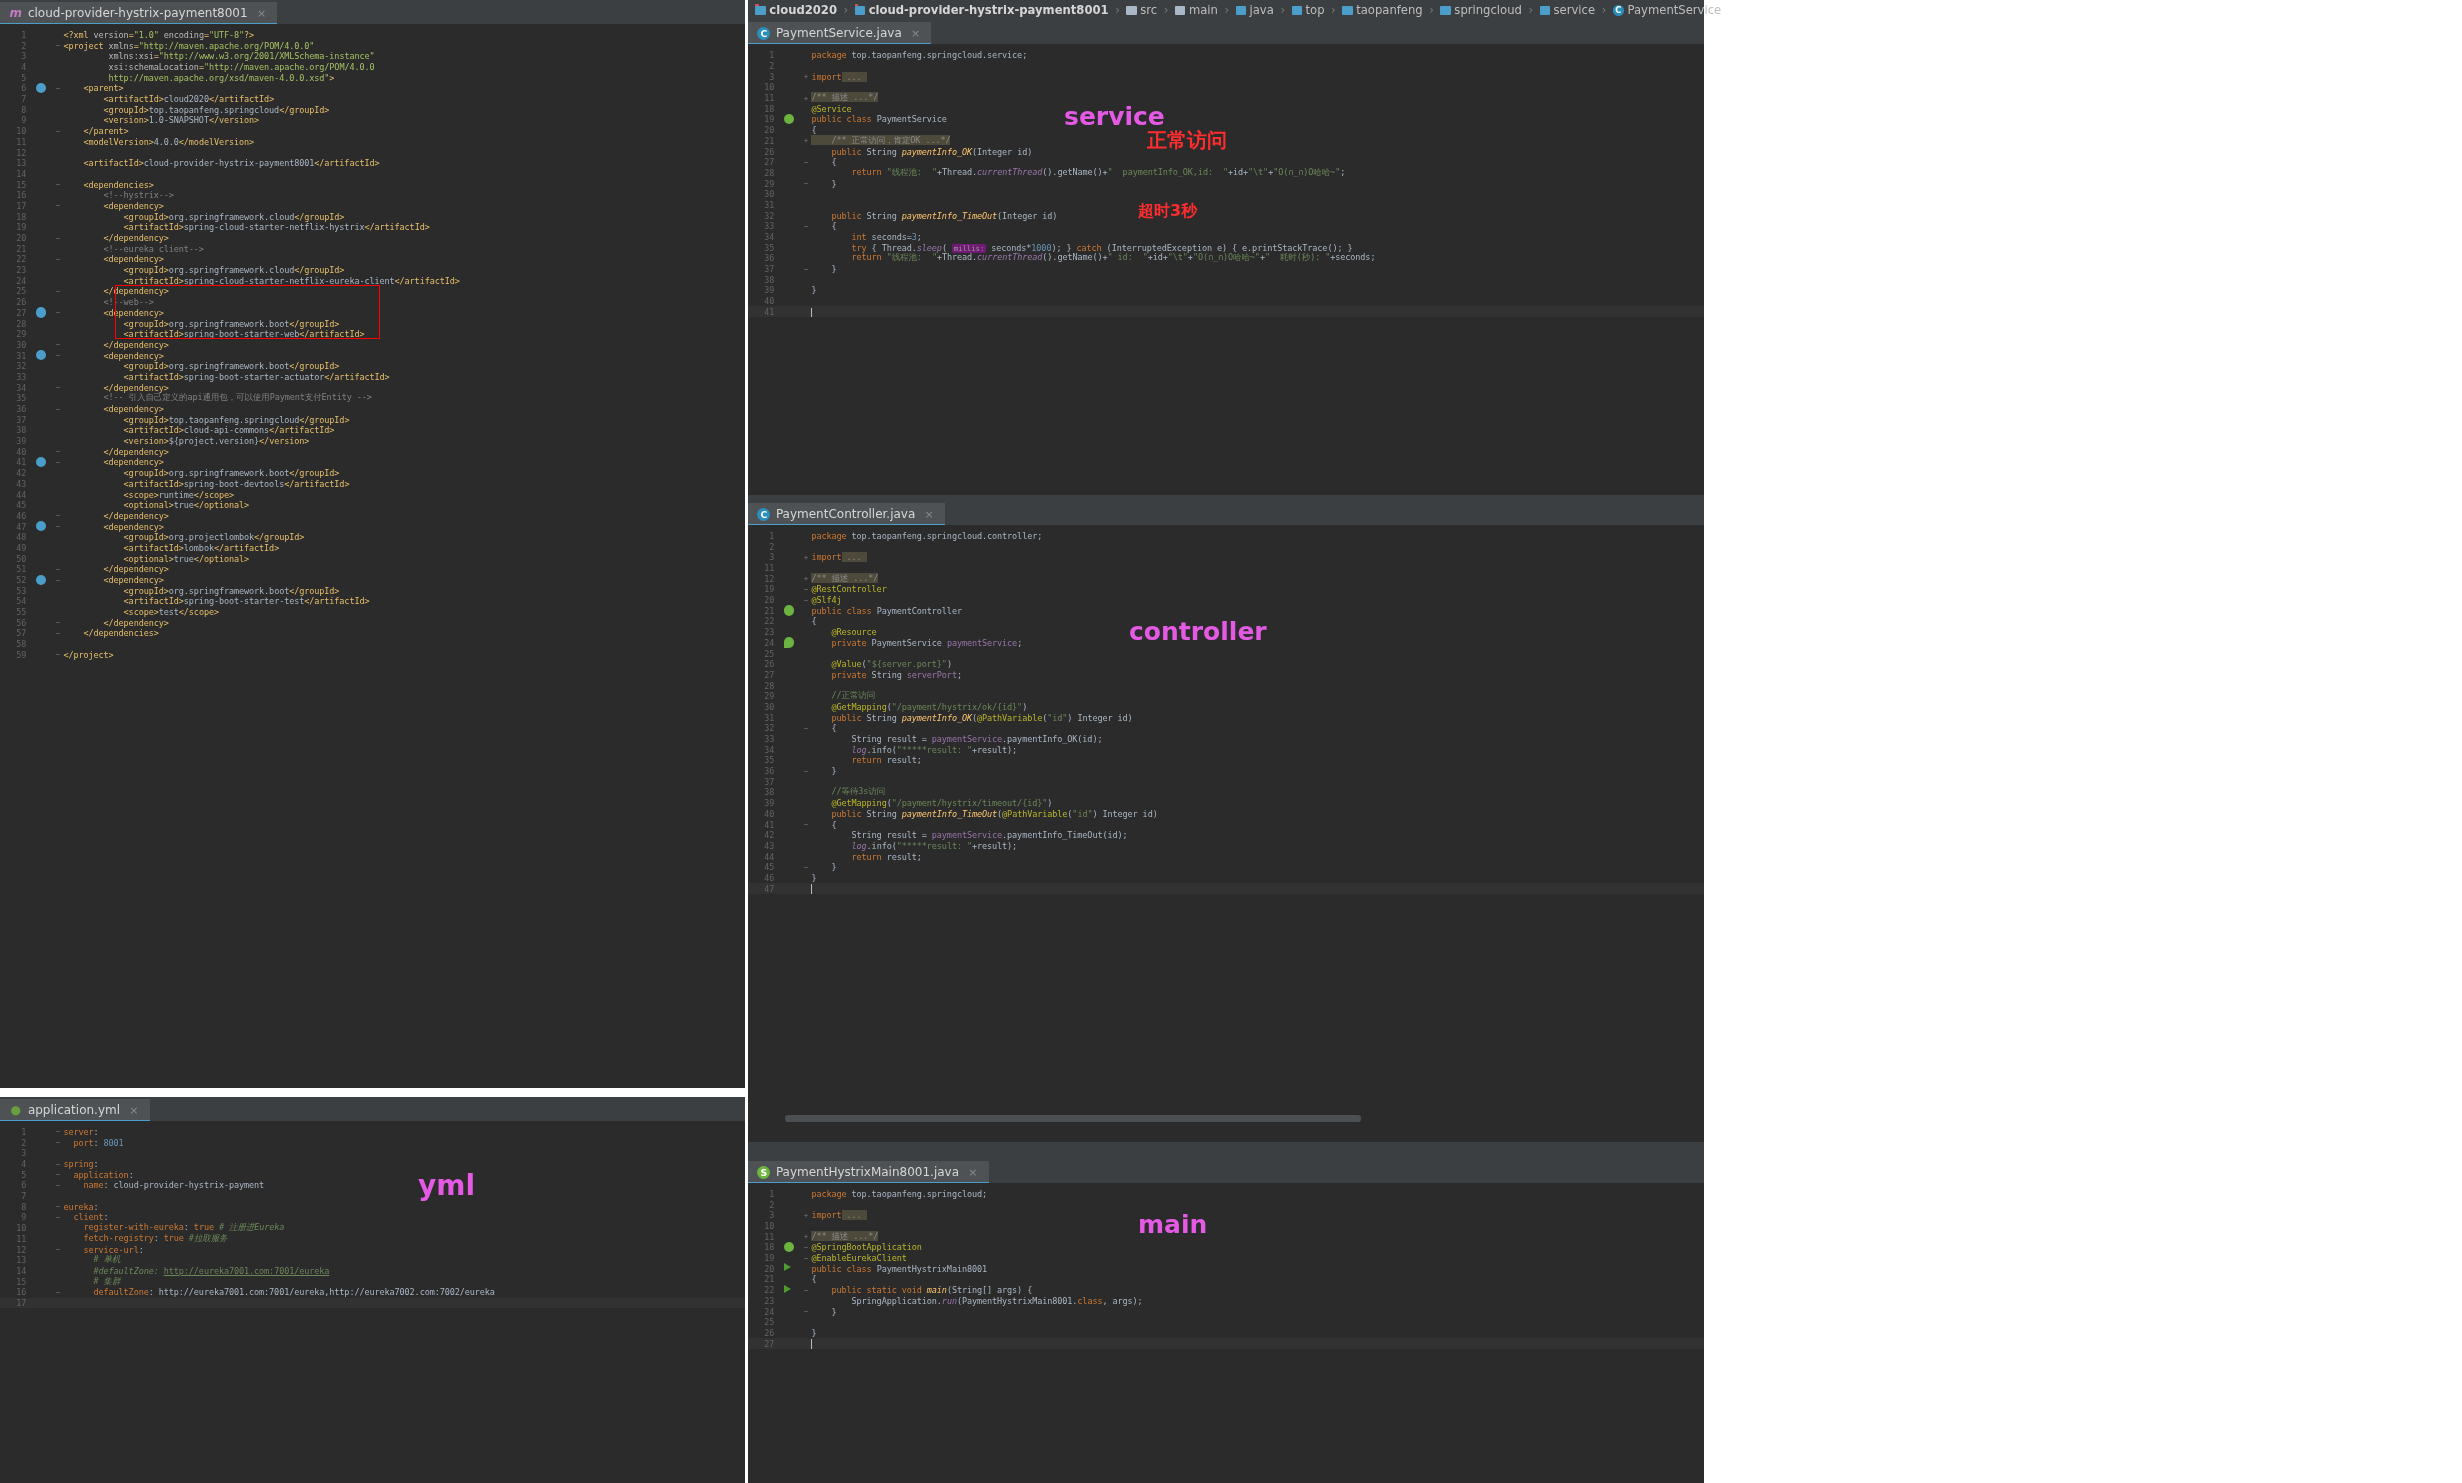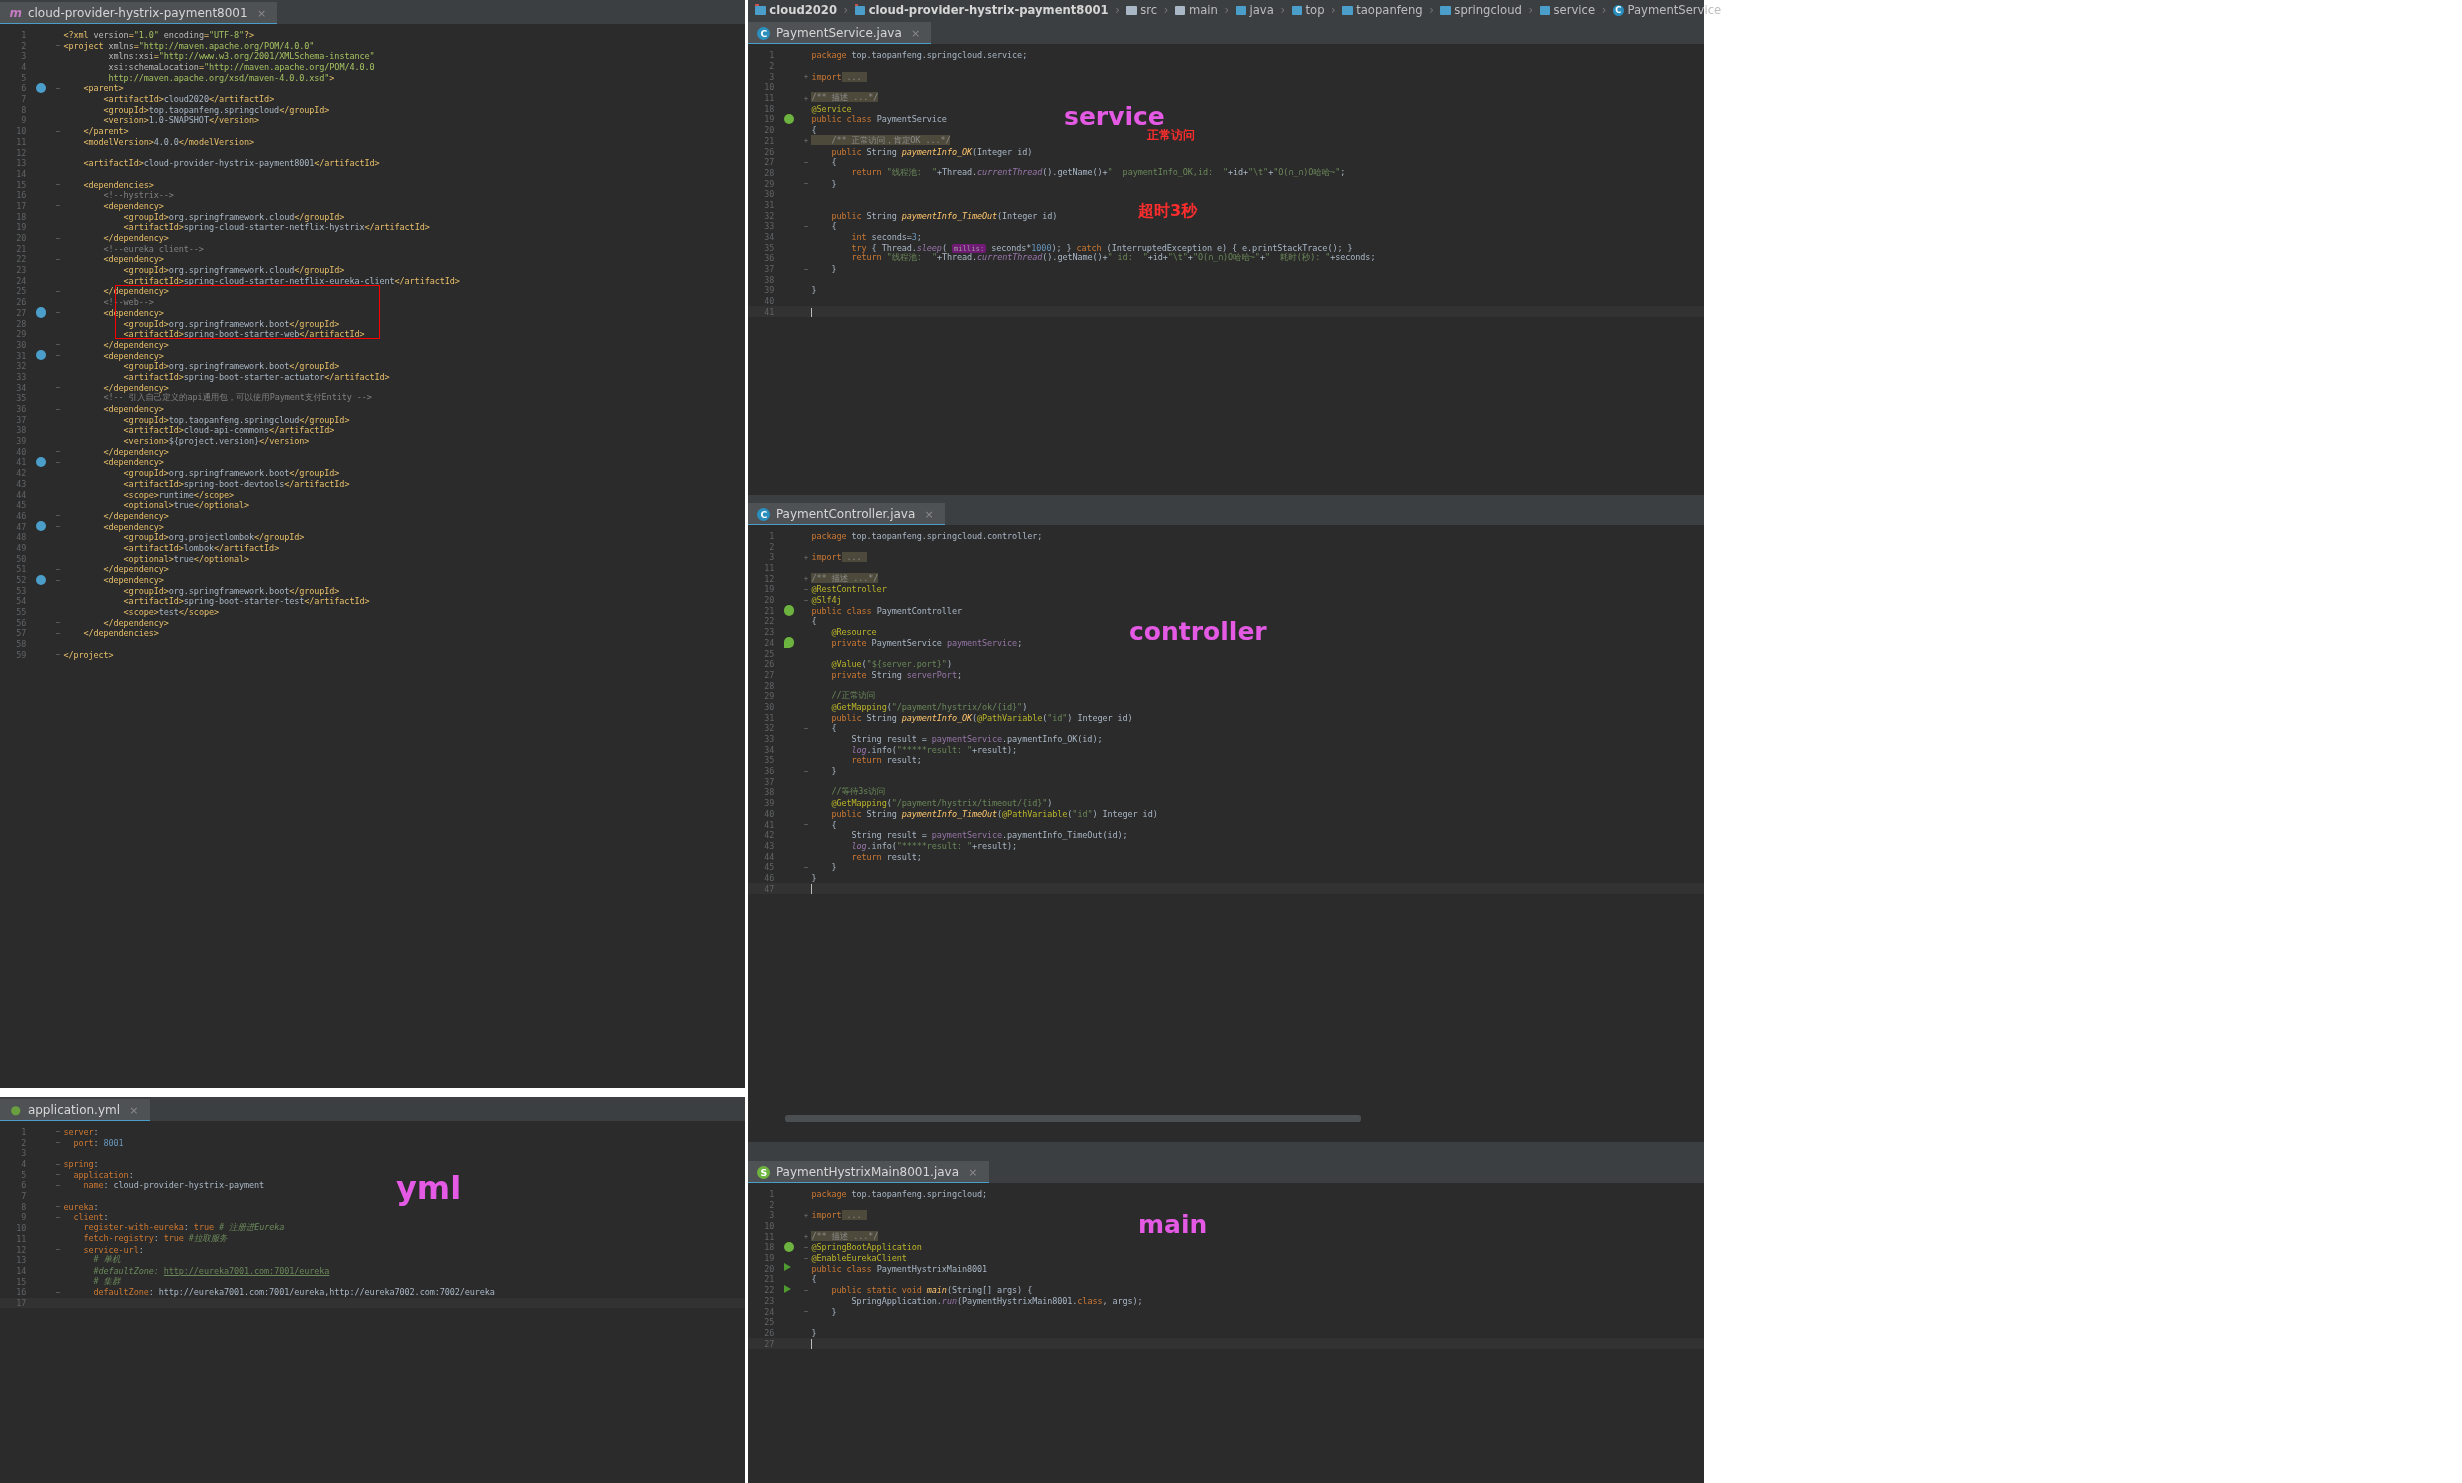--- a/index.html
+++ b/index.html
@@ -176,21 +176,21 @@
       <div class="row"><div class="gutter">9</div><div class="marks"></div><div class="foldcol">−</div><div class="ln"><span class="t-ymlkey">  client</span><span class="t-txt">:</span></div></div>
       <div class="row"><div class="gutter">10</div><div class="marks"></div><div class="foldcol"></div><div class="ln"><span class="t-ymlkey">    register-with-eureka</span><span class="t-txt">: </span><span class="t-kw">true</span><span class="t-str"> # </span><span class="t-str" style="font-style:italic">注册进Eureka</span></div></div>
       <div class="row"><div class="gutter">11</div><div class="marks"></div><div class="foldcol"></div><div class="ln"><span class="t-ymlkey">    fetch-registry</span><span class="t-txt">: </span><span class="t-kw">true</span><span class="t-str" style="font-style:italic"> #拉取服务</span></div></div>
       <div class="row"><div class="gutter">12</div><div class="marks"></div><div class="foldcol">−</div><div class="ln"><span class="t-ymlkey">    service-url</span><span class="t-txt">:</span></div></div>
       <div class="row"><div class="gutter">13</div><div class="marks"></div><div class="foldcol"></div><div class="ln"><span class="t-str" style="font-style:italic">      # 单机</span></div></div>
       <div class="row"><div class="gutter">14</div><div class="marks"></div><div class="foldcol"></div><div class="ln"><span class="t-str" style="font-style:italic">      #defaultZone: </span><span class="t-link">http://eureka7001.com:7001/eureka</span></div></div>
       <div class="row"><div class="gutter">15</div><div class="marks"></div><div class="foldcol"></div><div class="ln"><span class="t-str" style="font-style:italic">      # 集群</span></div></div>
       <div class="row"><div class="gutter">16</div><div class="marks"></div><div class="foldcol">−</div><div class="ln"><span class="t-ymlkey">      defaultZone</span><span class="t-txt">: http://eureka7001.com:7001/eureka,http://eureka7002.com:7002/eureka</span></div></div>
       <div class="row curline"><div class="gutter">17</div><div class="marks"></div><div class="foldcol"></div><div class="ln"></div></div>
     </div>
-  <div class="annot pink" style="left:396px;top:72px;font-size:32px;">yml</div>
+  <div class="annot pink" style="left:418px;top:72px;font-size:28px;">yml</div>
 </div>
 
 <div style="position:absolute;left:748px;top:0;width:956px;height:1484px;background:#3c3f41;">
 
   <div class="breadcrumb" id="breadcrumb">
       <span class="crumb bold">
         <span class="bcico bc-mod"></span>
         <span>cloud2020</span>
       </span>
       <span class="sep">›</span>
@@ -269,21 +269,21 @@
         <div class="row"><div class="gutter">34</div><div class="marks"></div><div class="foldcol"></div><div class="ln"><span class="t-kw">        int </span><span class="t-ident">seconds=</span><span class="t-num">3</span><span class="t-txt">;</span></div></div>
         <div class="row"><div class="gutter">35</div><div class="marks"></div><div class="foldcol"></div><div class="ln"><span class="t-kw">        try </span><span class="t-txt">{ Thread.</span><span class="t-sfld">sleep</span><span class="t-txt">( </span><span class="t-param">millis:</span><span class="t-txt"> seconds*</span><span class="t-num">1000</span><span class="t-txt">); } </span><span class="t-kw">catch </span><span class="t-txt">(InterruptedException e) { e.printStackTrace(); }</span></div></div>
         <div class="row"><div class="gutter">36</div><div class="marks"></div><div class="foldcol"></div><div class="ln"><span class="t-kw">        return </span><span class="t-str">"线程池:  "</span><span class="t-txt">+Thread.</span><span class="t-sfld">currentThread</span><span class="t-txt">().getName()+</span><span class="t-str">" id:  "</span><span class="t-txt">+id+</span><span class="t-str">"\t"</span><span class="t-txt">+</span><span class="t-str">"O(∩_∩)O哈哈~"</span><span class="t-txt">+</span><span class="t-str">"  耗时(秒): "</span><span class="t-txt">+seconds;</span></div></div>
         <div class="row"><div class="gutter">37</div><div class="marks"></div><div class="foldcol">−</div><div class="ln"><span class="t-txt">    }</span></div></div>
         <div class="row"><div class="gutter">38</div><div class="marks"></div><div class="foldcol"></div><div class="ln"></div></div>
         <div class="row"><div class="gutter">39</div><div class="marks"></div><div class="foldcol"></div><div class="ln"><span class="t-txt">}</span></div></div>
         <div class="row"><div class="gutter">40</div><div class="marks"></div><div class="foldcol"></div><div class="ln"></div></div>
         <div class="row curline"><div class="gutter">41</div><div class="marks"></div><div class="foldcol"></div><div class="ln"><span class="caret"></span></div></div>
       </div>
     <div class="annot pink" style="left:316px;top:82px;font-size:25px;">service</div>
-    <div class="annot red" style="left:399px;top:107px;font-size:12px;">正常访问</div>
+    <div class="annot red" style="left:399px;top:107px;font-size:20px;">正常访问</div>
     <div class="annot red" style="left:390px;top:181px;font-size:16px;">超时3秒</div>
   </div>
 
   <div class="panel" style="left:0;top:501px;width:956px;height:641px;">
     <div class="tabbar">
       <div class="tab active">
         <span class="ficon cls">C</span>
         <span>PaymentController.java</span>
         <span class="tclose">×</span>
       </div>

